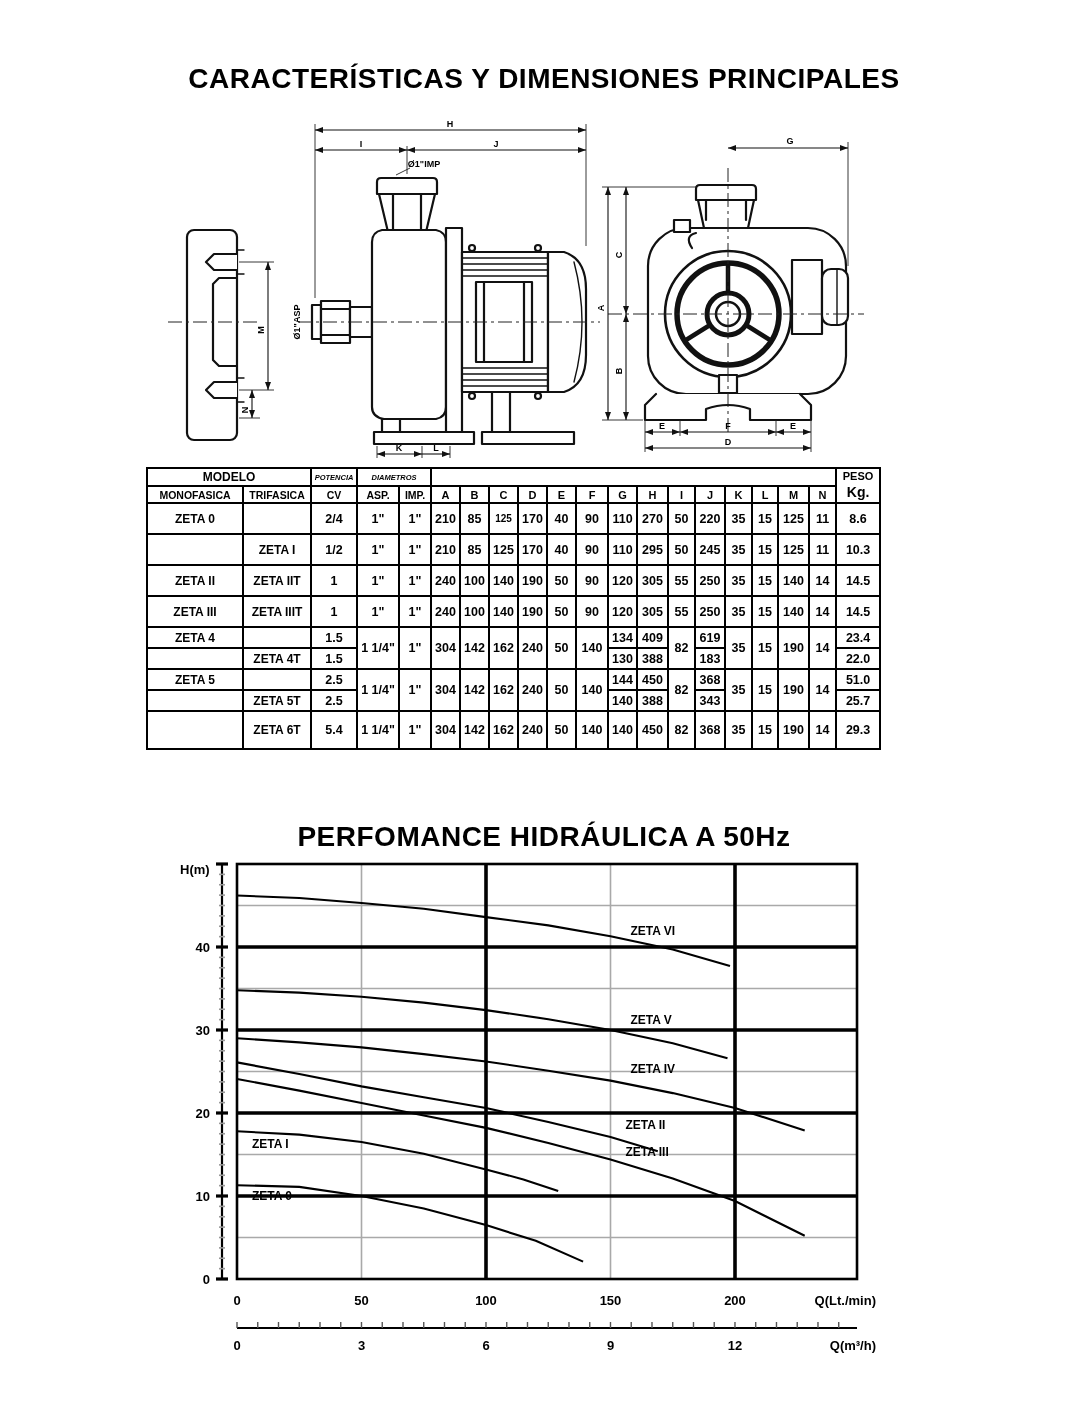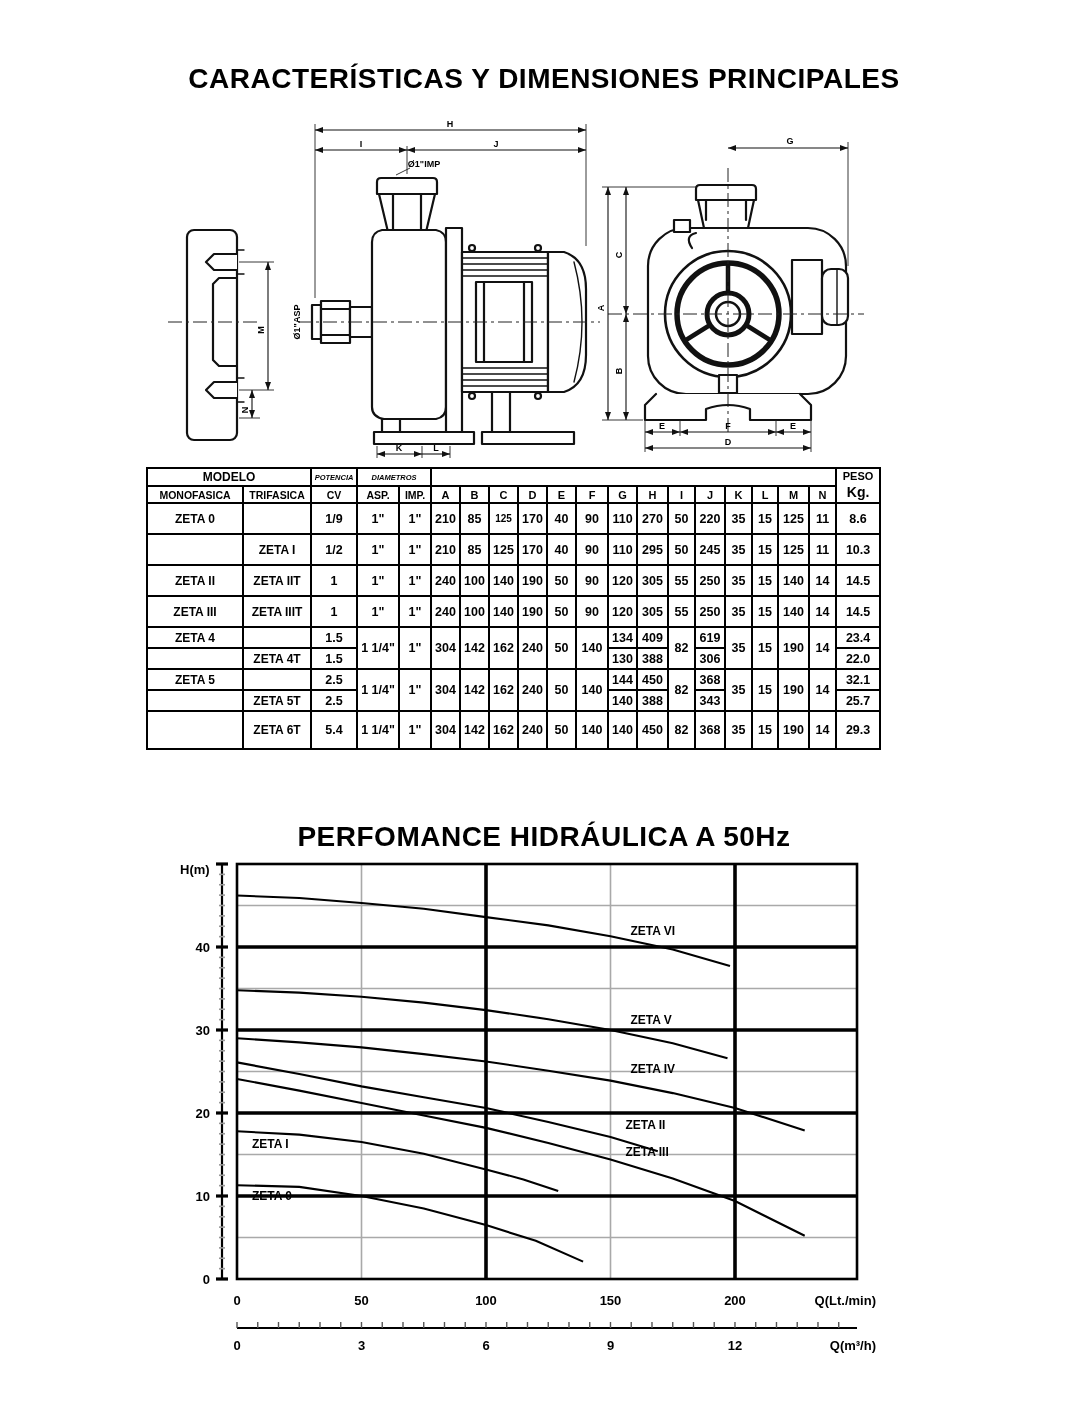--- a/index.html
+++ b/index.html
@@ -243,21 +243,21 @@
         <th class="hd-dim">K</th>
         <th class="hd-dim">L</th>
         <th class="hd-dim">M</th>
         <th class="hd-dim">N</th>
       </tr>
     </thead>
   <tbody>
       <tr class="rA">
         <td class="model">ZETA 0</td>
         <td class="model"></td>
-        <td class="val">1/9</td>
+        <td class="val">2/4</td>
         <td class="val">1"</td>
         <td class="val">1"</td>
         <td class="val">210</td>
         <td class="val">85</td>
         <td class="val sm">125</td>
         <td class="val">170</td>
         <td class="val">40</td>
         <td class="val">90</td>
         <td class="val">110</td>
         <td class="val">270</td>
@@ -356,21 +356,21 @@
         <td class="val" rowspan="2">190</td>
         <td class="val" rowspan="2">14</td>
         <td class="val">23.4</td>
       </tr>
       <tr class="rB">
         <td class="model"></td>
         <td class="model">ZETA 4T</td>
         <td class="val">1.5</td>
         <td class="val">130</td>
         <td class="val">388</td>
-        <td class="val">306</td>
+        <td class="val">183</td>
         <td class="val">22.0</td>
       </tr>
       <tr class="rB">
         <td class="model">ZETA 5</td>
         <td class="model"></td>
         <td class="val">2.5</td>
         <td class="val" rowspan="2">1 1/4"</td>
         <td class="val" rowspan="2">1"</td>
         <td class="val" rowspan="2">304</td>
         <td class="val" rowspan="2">142</td>
@@ -379,21 +379,21 @@
         <td class="val" rowspan="2">50</td>
         <td class="val" rowspan="2">140</td>
         <td class="val">144</td>
         <td class="val">450</td>
         <td class="val" rowspan="2">82</td>
         <td class="val">368</td>
         <td class="val" rowspan="2">35</td>
         <td class="val" rowspan="2">15</td>
         <td class="val" rowspan="2">190</td>
         <td class="val" rowspan="2">14</td>
-        <td class="val">32.1</td>
+        <td class="val">51.0</td>
       </tr>
       <tr class="rB">
         <td class="model"></td>
         <td class="model">ZETA 5T</td>
         <td class="val">2.5</td>
         <td class="val">140</td>
         <td class="val">388</td>
         <td class="val">343</td>
         <td class="val">25.7</td>
       </tr>

